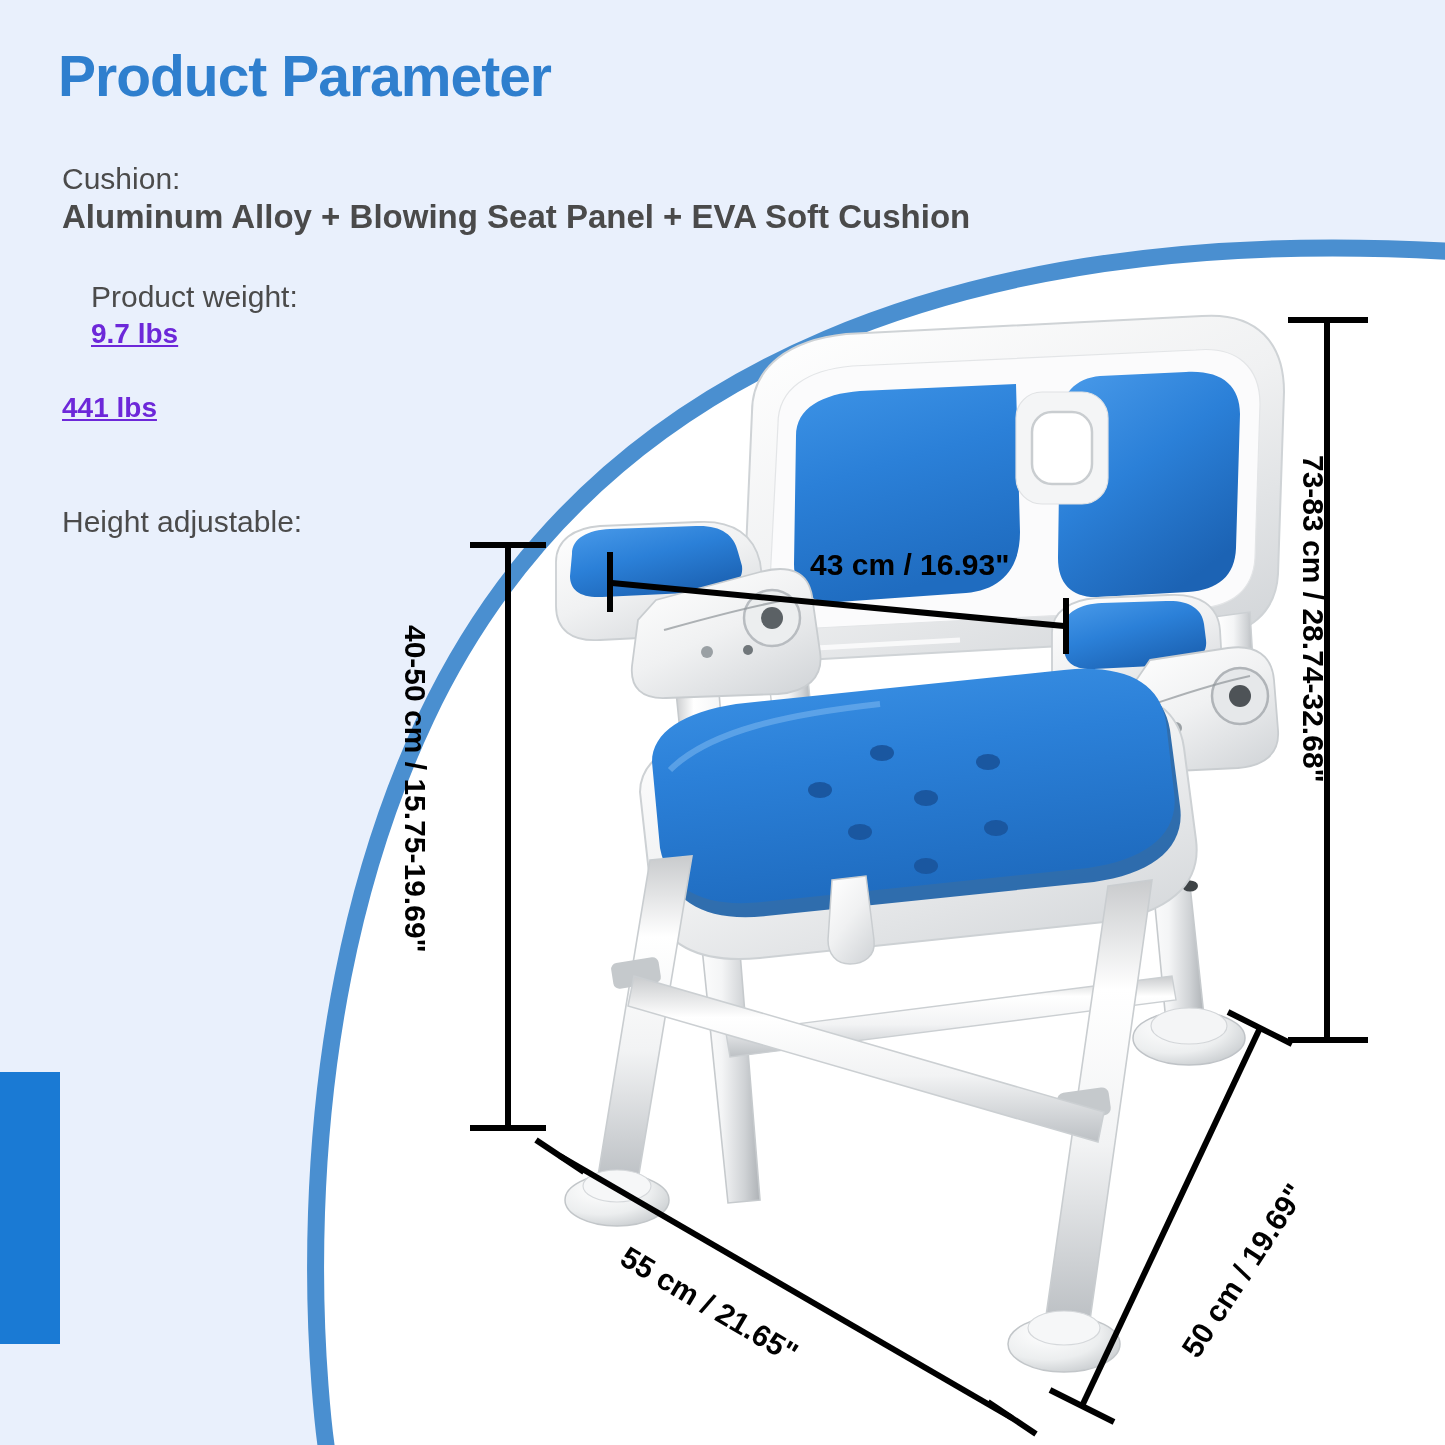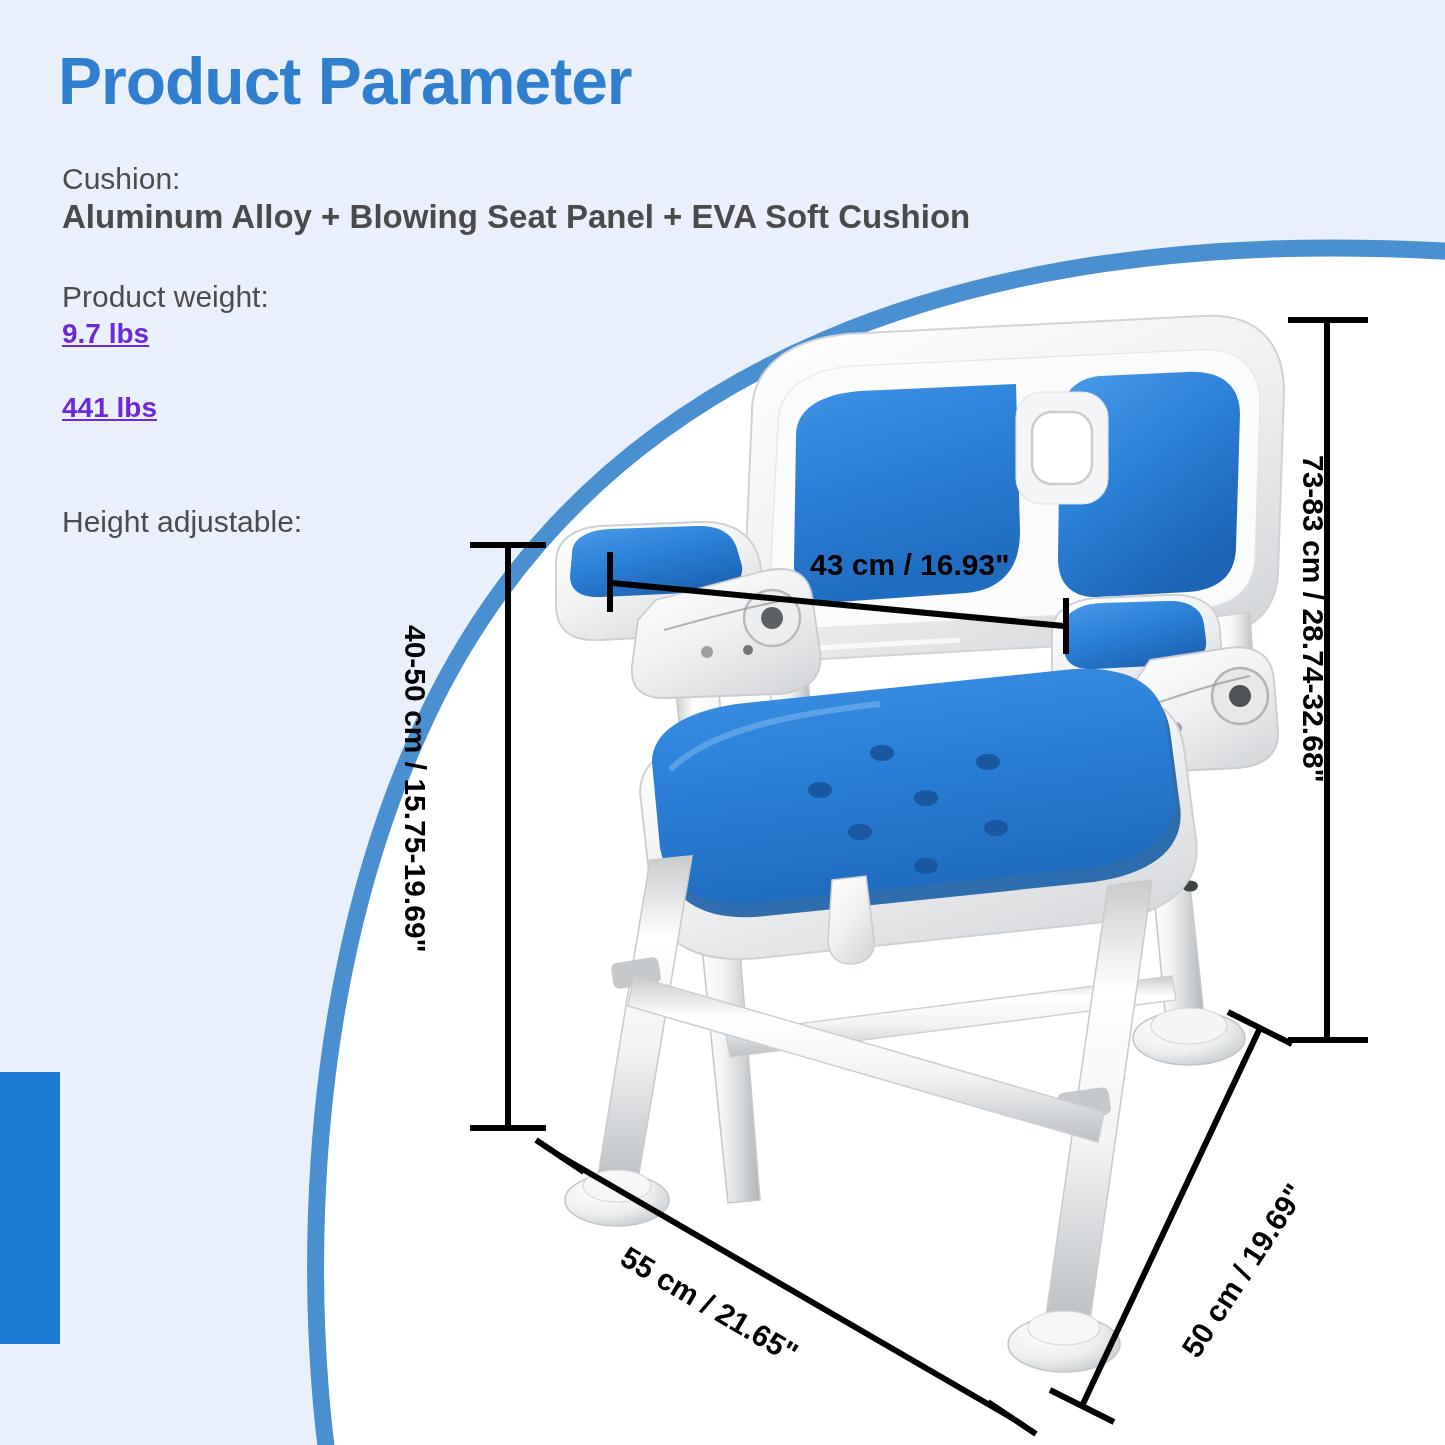--- a/index.html
+++ b/index.html
@@ -11,40 +11,40 @@
     position:relative;
   }
   #stage{position:absolute;inset:0;width:1445px;height:1445px;}
 
   
   .bg-svg{position:absolute;left:0;top:0;width:1445px;height:1445px;}
 
   
   .title{
     position:absolute;left:58px;top:48px;
-    font-size:66px;font-weight:bold;color:#2f7fce;
+    font-size:57px;font-weight:bold;color:#2f7fce;
     letter-spacing:-1px;line-height:1;
     white-space:nowrap;
   }
   .spec-block{position:absolute;left:62px;}
   .spec-label{
     font-size:30px;color:#4b4b4b;font-weight:normal;line-height:1.28;
     white-space:nowrap;
   }
   .spec-value{
     font-size:28px;color:#6d28d9;font-weight:bold;line-height:1.28;
     white-space:nowrap;
     text-decoration:underline;
   }
   .material-value{
     font-size:33px;color:#4a4a4a;font-weight:bold;white-space:nowrap;
   }
 
   #spec-material{top:160px;}
-  #spec-weight{top:278px;}
+  #spec-weight{top:278px;margin-left:29px;}
   #spec-load{top:390px;}
   #spec-height{top:503px;}
 
   
   .dim-label{
     position:absolute;
     font-size:30px;font-weight:bold;color:#000;
     white-space:nowrap;
   }
   #dim-width-label{left:810px;top:548px;}

